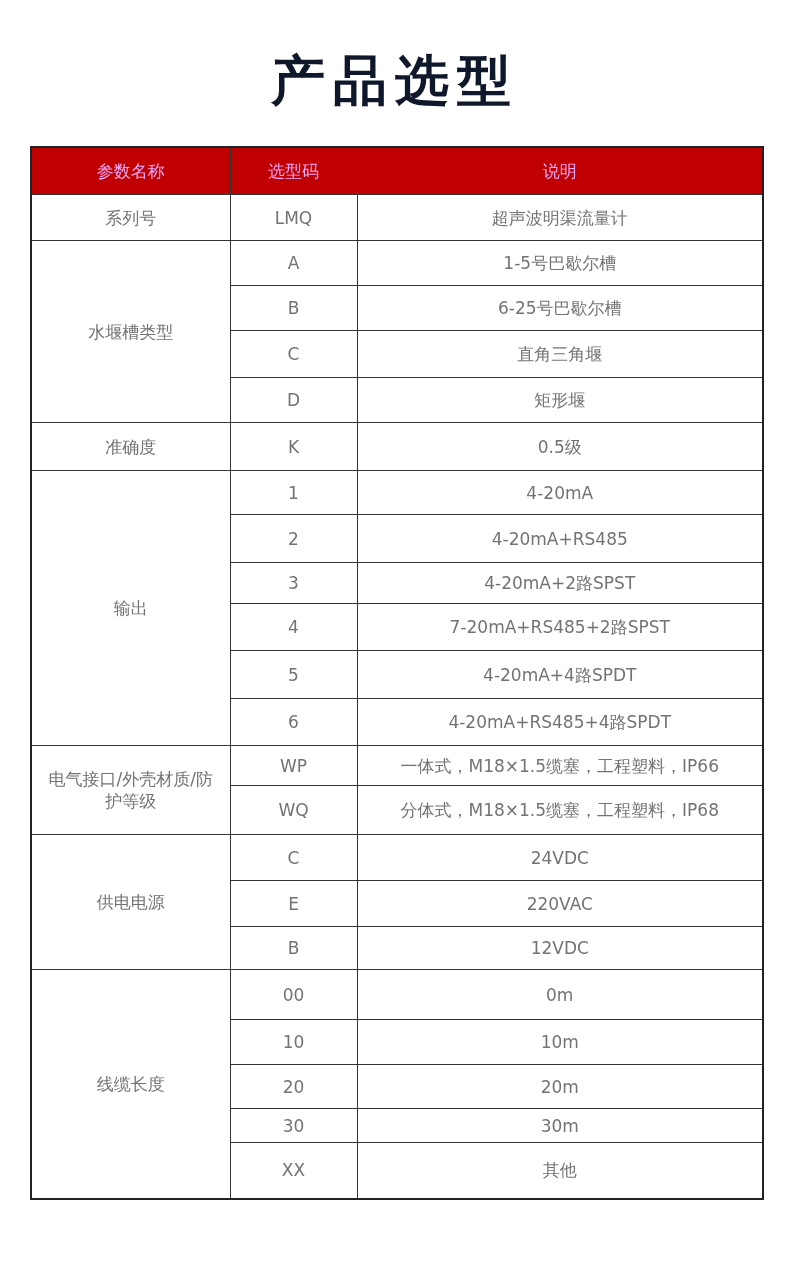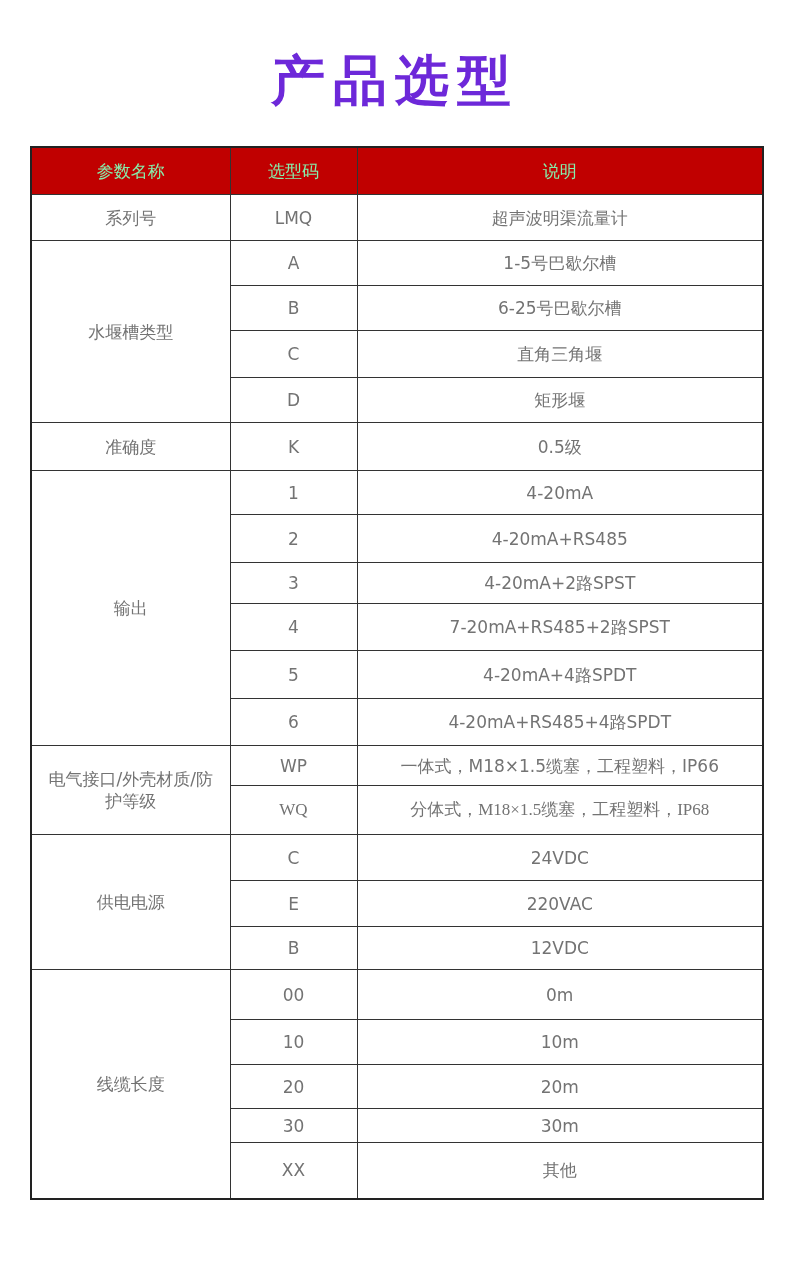--- a/index.html
+++ b/index.html
@@ -1,24 +1,24 @@
 <!DOCTYPE html>
 <html><head>
 <meta charset="utf-8">
 <style>
   html, body { margin: 0; padding: 0; background: #ffffff; }
   body { width: 790px; height: 1264px; position: relative; overflow: hidden;
          font-family: "DejaVu Sans", "Liberation Sans", sans-serif; color: #222; }
   .title { position: absolute; left: 0; top: 48px; width: 790px; text-align: center;
-           font-size: 54px; font-weight: bold; color: #6d28d9; letter-spacing: 8px; line-height: 66px; }
+           font-size: 54px; font-weight: bold; color: #0f172a; letter-spacing: 8px; line-height: 66px; }
   table.sel { position: absolute; left: 30px; top: 146px; width: 732px;
               border-collapse: collapse; table-layout: fixed; }
   table.sel td, table.sel th { border: 1px solid #333; text-align: center; vertical-align: middle;
               padding: 0; font-size: 17px; color: #737373; font-weight: normal; line-height: 22px; }
-  table.sel th { background: #C00000; color: #86efac; font-size: 17px; height: 46px; }
+  table.sel th { background: #C00000; color: #f0abfc; font-size: 17px; height: 46px; }
   table.sel td.hl { border-top-color: #999; }
   table.sel { border: 2px solid #222; }
   col.c1 { width: 199px; } col.c2 { width: 127px; } col.c3 { width: 406px; }
 </style>
 </head>
 <body>
 
 <div class="title">产品选型</div>
 
 <table class="sel">
@@ -85,21 +85,21 @@
       </tr>
       <tr style="height: 47px;">
         <td class="hl">6</td>
         <td class="hl">4-20mA+RS485+4路SPDT</td>
       </tr>
       <tr style="height: 40px; padding-left: 12px;">
         <td rowspan="2" style="padding: 0px 16px;">电气接口/外壳材质/防护等级</td>
         <td>WP</td>
         <td>一体式，M18×1.5缆塞，工程塑料，IP66</td>
       </tr>
-      <tr style="height: 49px; font-family: Liberation Serif, serif;">
+      <tr style="height: 49px;">
         <td class="hl">WQ</td>
         <td class="hl">分体式，M18×1.5缆塞，工程塑料，IP68</td>
       </tr>
       <tr style="height: 46px;">
         <td rowspan="3">供电电源</td>
         <td>C</td>
         <td>24VDC</td>
       </tr>
       <tr style="height: 46px;">
         <td class="hl">E</td>

